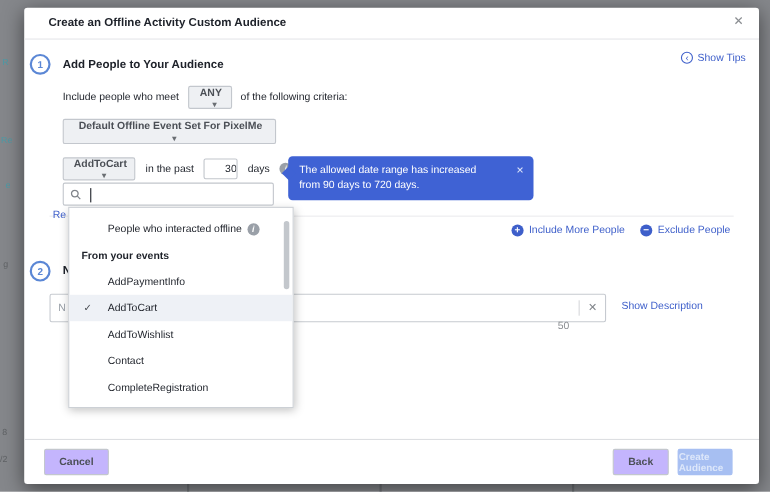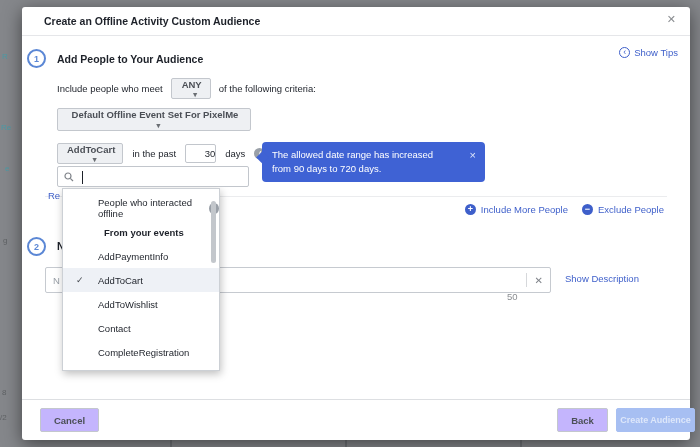--- a/index.html
+++ b/index.html
@@ -74,26 +74,26 @@
   
   .search-box { position:absolute; left:35px; top:159px; width:192px; height:21px; background:#fff;
                 border:1px solid #c2c6cc; border-radius:2px; display:flex; align-items:center;
                 padding:0 6px; gap:6px; z-index:26; }
   .search-input { border:none; outline:none; flex:1; font-size:9.5px; font-family:"Liberation Sans",sans-serif; }
   .cursor-bar { position:absolute; left:24px; top:4px; width:1px; height:13px; background:#1d2129; }
 
   .remove-frag { position:absolute; left:26px; top:183px; font-size:9.5px; color:#3e5fca; z-index:3; cursor:pointer; }
 
   
-  .dropdown-panel { position:absolute; left:40px; top:181px; width:158px; height:183px; background:#fff;
+  .dropdown-panel { position:absolute; left:40px; top:181px; width:205px; height:183px; background:#fff;
                     border:1px solid #ccd0d5; box-shadow:1px 3px 8px rgba(0,0,0,.25); z-index:25;
                     overflow:hidden; padding-top:7px; }
   .dd-row { height:24px; display:flex; align-items:center; font-size:9.5px; color:#1d2129;
             padding-left:35px; cursor:pointer; position:relative; }
-  .dd-header { font-weight:bold; padding-left:11px; cursor:default;margin-left:30px; }
+  .dd-header { font-weight:bold; padding-left:11px; cursor:default; }
   .dd-selected { background:#eef1f6; }
   .dd-check { position:absolute; left:13px; font-size:9px; color:#44484e; }
   .dd-info { margin-left:5px; }
   .dd-scrollbar { position:absolute; right:3px; top:12px; width:5px; height:62px; background:#c3c7cc;
                   border-radius:3px; cursor:pointer; }
 
   
   .audience-links { position:absolute; right:26px; top:197px; display:flex; gap:14px; z-index:3; }
   .aud-link { display:flex; align-items:center; gap:5px; color:#3e5fca; font-size:9.5px; cursor:pointer; }
   .pm-circle { width:11px; height:11px; border-radius:50%; background:#3e5fca; color:#fff;
@@ -109,21 +109,21 @@
   .clear-x { font-size:10px; color:#7f8389; cursor:pointer; }
   .show-description { position:absolute; left:543px; top:266px; font-size:9.5px; color:#3e5fca; cursor:pointer; z-index:1; }
 
   
   .footer-divider { position:absolute; left:0; top:392px; width:100%; height:1px; background:#dddfe2; }
   .footer-btn { position:absolute; top:401px; height:24px; border-radius:2px; font-size:9.5px; font-weight:bold;
                 display:flex; align-items:center; justify-content:center; cursor:pointer; }
   .btn-gray { background:#c4b5fd; border:1px solid #c3c7cd; color:#4b4f56; }
   .cancel-btn { left:18px; width:59px; }
   .back-btn { left:535px; width:51px; }
-  .create-btn { left:594px; width:79px; background:#a7bff2; border:1px solid #a7bff2; color:#dde7fa; font-size:9px;text-align:center; }
+  .create-btn { left:594px; width:50px; background:#a7bff2; border:1px solid #a7bff2; color:#dde7fa; font-size:9px; }
 </style>
 </head>
 <body>
 
 <span class="backdrop-frag frag-r">R</span>
 <span class="backdrop-frag frag-re">Re</span>
 <span class="backdrop-frag frag-e">e</span>
 <span class="backdrop-frag frag-g">g</span>
 <span class="backdrop-frag frag-8">8</span>
 <span class="backdrop-frag frag-2">/2</span>

